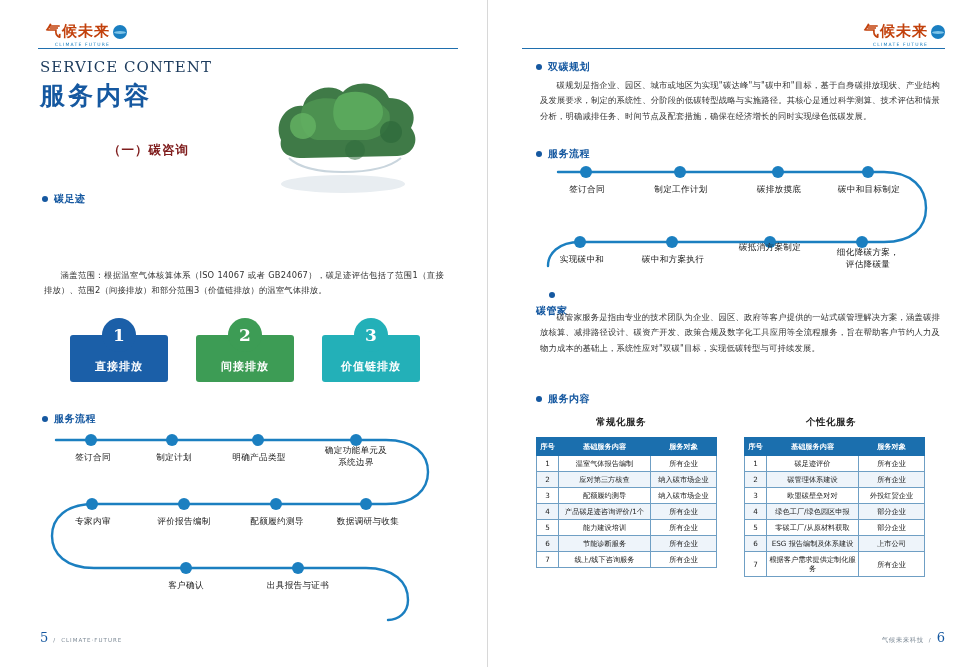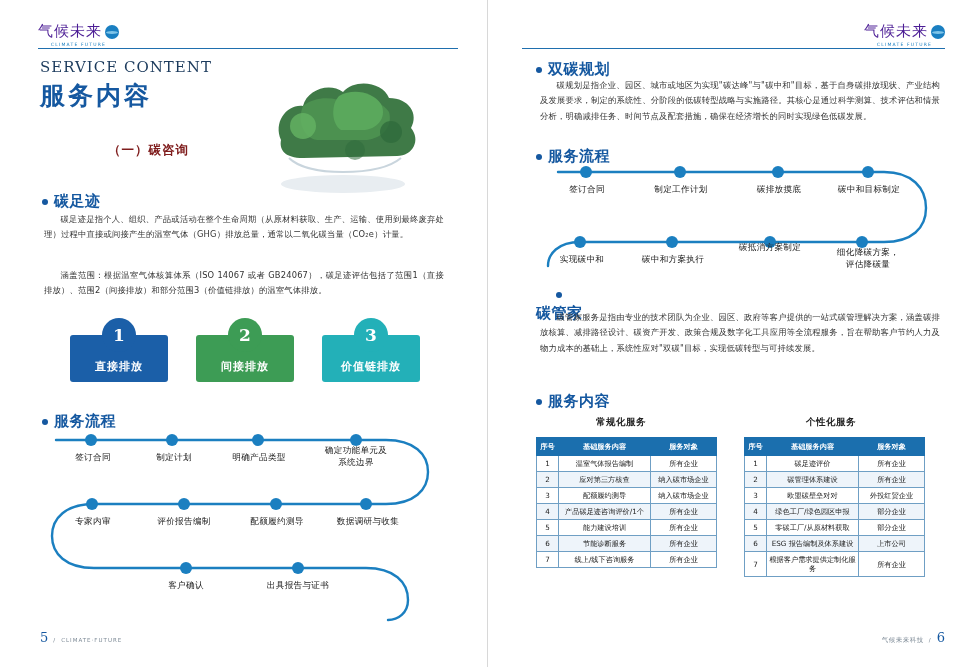--- a/index.html
+++ b/index.html
@@ -15,22 +15,23 @@
   .page-left { width: 488px; padding: 0; }
   .page-right { width: 487px; padding: 0; }
   .gutter {
     position: absolute; left: 487px; top: 0; width: 1px; height: 667px;
     background: #d8d8d8;
   }
 
   
   .logo { display: flex; align-items: center; gap: 3px; }
   .logo-text {
-    font-size: 15px; font-weight: normal; color: #4c1d95;
+    font-size: 15px; font-weight: bold; color: #c2410c;
     letter-spacing: 1px;
+    margin-left: 8px;
   }
   .logo-globe {
     width: 14px; height: 14px; border-radius: 50%;
     background: #1a7fc1; position: relative; display: inline-block;
   }
   .logo-globe::after {
     content: ""; position: absolute; left: 1px; top: 6px;
     width: 12px; height: 3px; background: #7fc4e8; border-radius: 50%;
   }
   .logo-sub {
@@ -61,21 +62,21 @@
 
   
   .tree-art {
     position: absolute; left: 243px; top: 52px;
     width: 200px; height: 150px;
   }
 
   
   .bullet-h {
     display: flex; align-items: center; gap: 6px;
-    font-size: 15px; font-weight: bold; color: #1558a0;
+    font-size: 10px; font-weight: bold; color: #1558a0;
     letter-spacing: .5px;
     justify-content: flex-end;
   }
   .bullet-dot {
     width: 6px; height: 6px; border-radius: 50%;
     background: #1558a0; flex: none;
   }
 
   .para {
     font-size: 8.3px; color: #333; line-height: 1.85;
@@ -195,21 +196,20 @@
       <circle cx="60" cy="74" r="13" fill="#63b062" opacity=".85"></circle>
       <circle cx="148" cy="80" r="11" fill="#2f6b3c" opacity=".8"></circle>
       <circle cx="112" cy="98" r="10" fill="#2f6b3c" opacity=".55"></circle>
       <path d="M46 106 C 56 116 78 120 100 120 C 124 120 146 116 158 106" stroke="#c9d5dd" stroke-width="2" fill="none"></path>
     </svg>
 
     <div class="bullet-h lft-foot-h">
       <span class="bullet-dot"></span>
       <span>碳足迹</span>
     </div>
-    <div class="para lft-p1">碳足迹是指个人、组织、产品或活动在整个生命周期（从原材料获取、生产、运输、使用到最终废弃处理）过程中直接或间接产生的温室气体（GHG）排放总量，通常以二氧化碳当量（CO₂e）计量。</div>
     <div class="para lft-p2">涵盖范围：根据温室气体核算体系（ISO 14067 或者 GB24067），碳足迹评估包括了范围1（直接排放）、范围2（间接排放）和部分范围3（价值链排放）的温室气体排放。</div>
 
     <div class="cards">
       <div class="card c1">
         <div class="card-circle">1</div>
         <div class="card-body">直接排放</div>
       </div>
       <div class="card c2">
         <div class="card-circle">2</div>
         <div class="card-body">间接排放</div>

